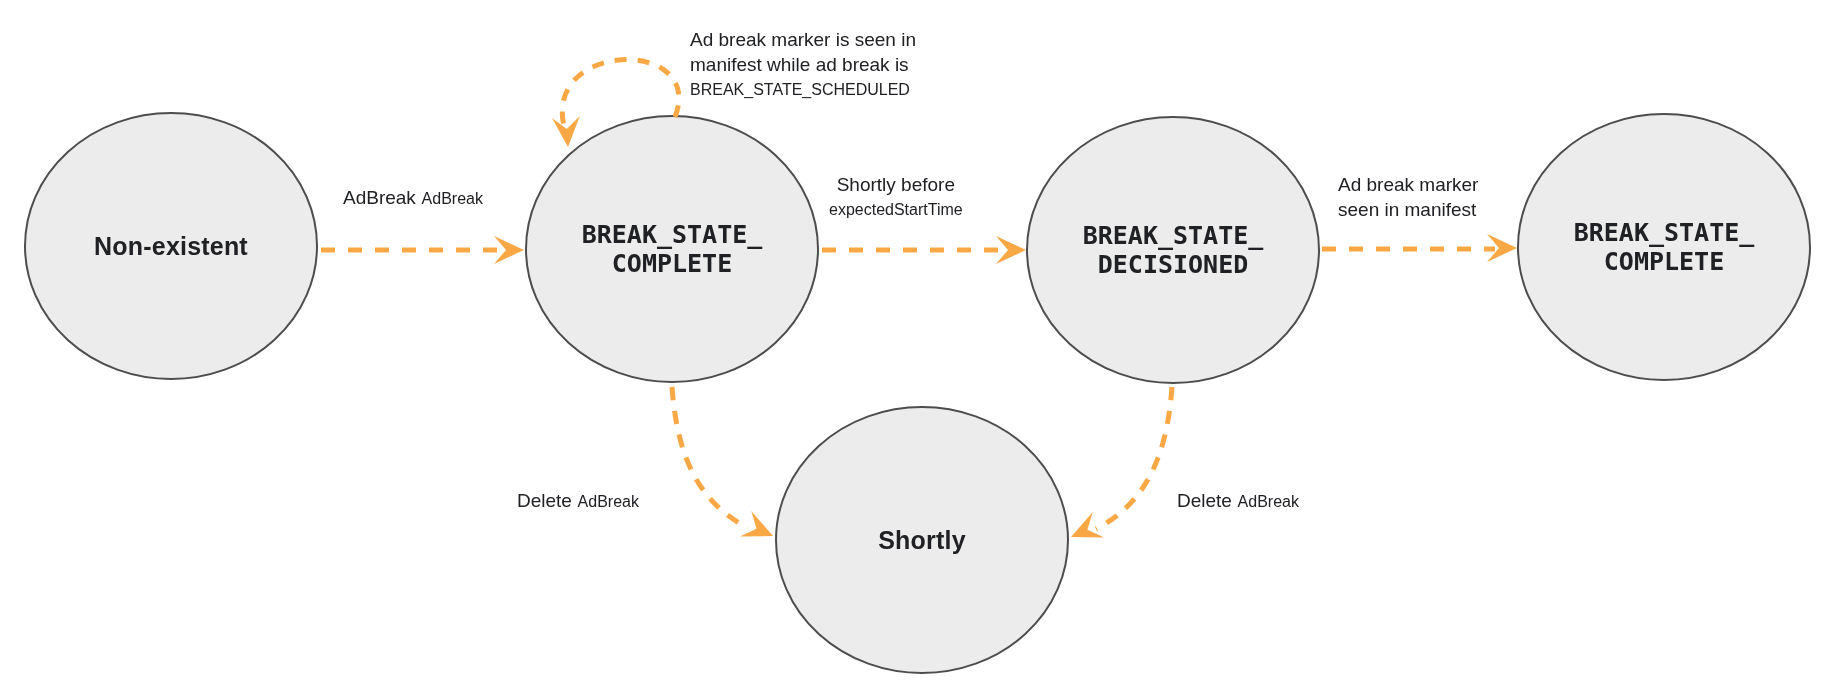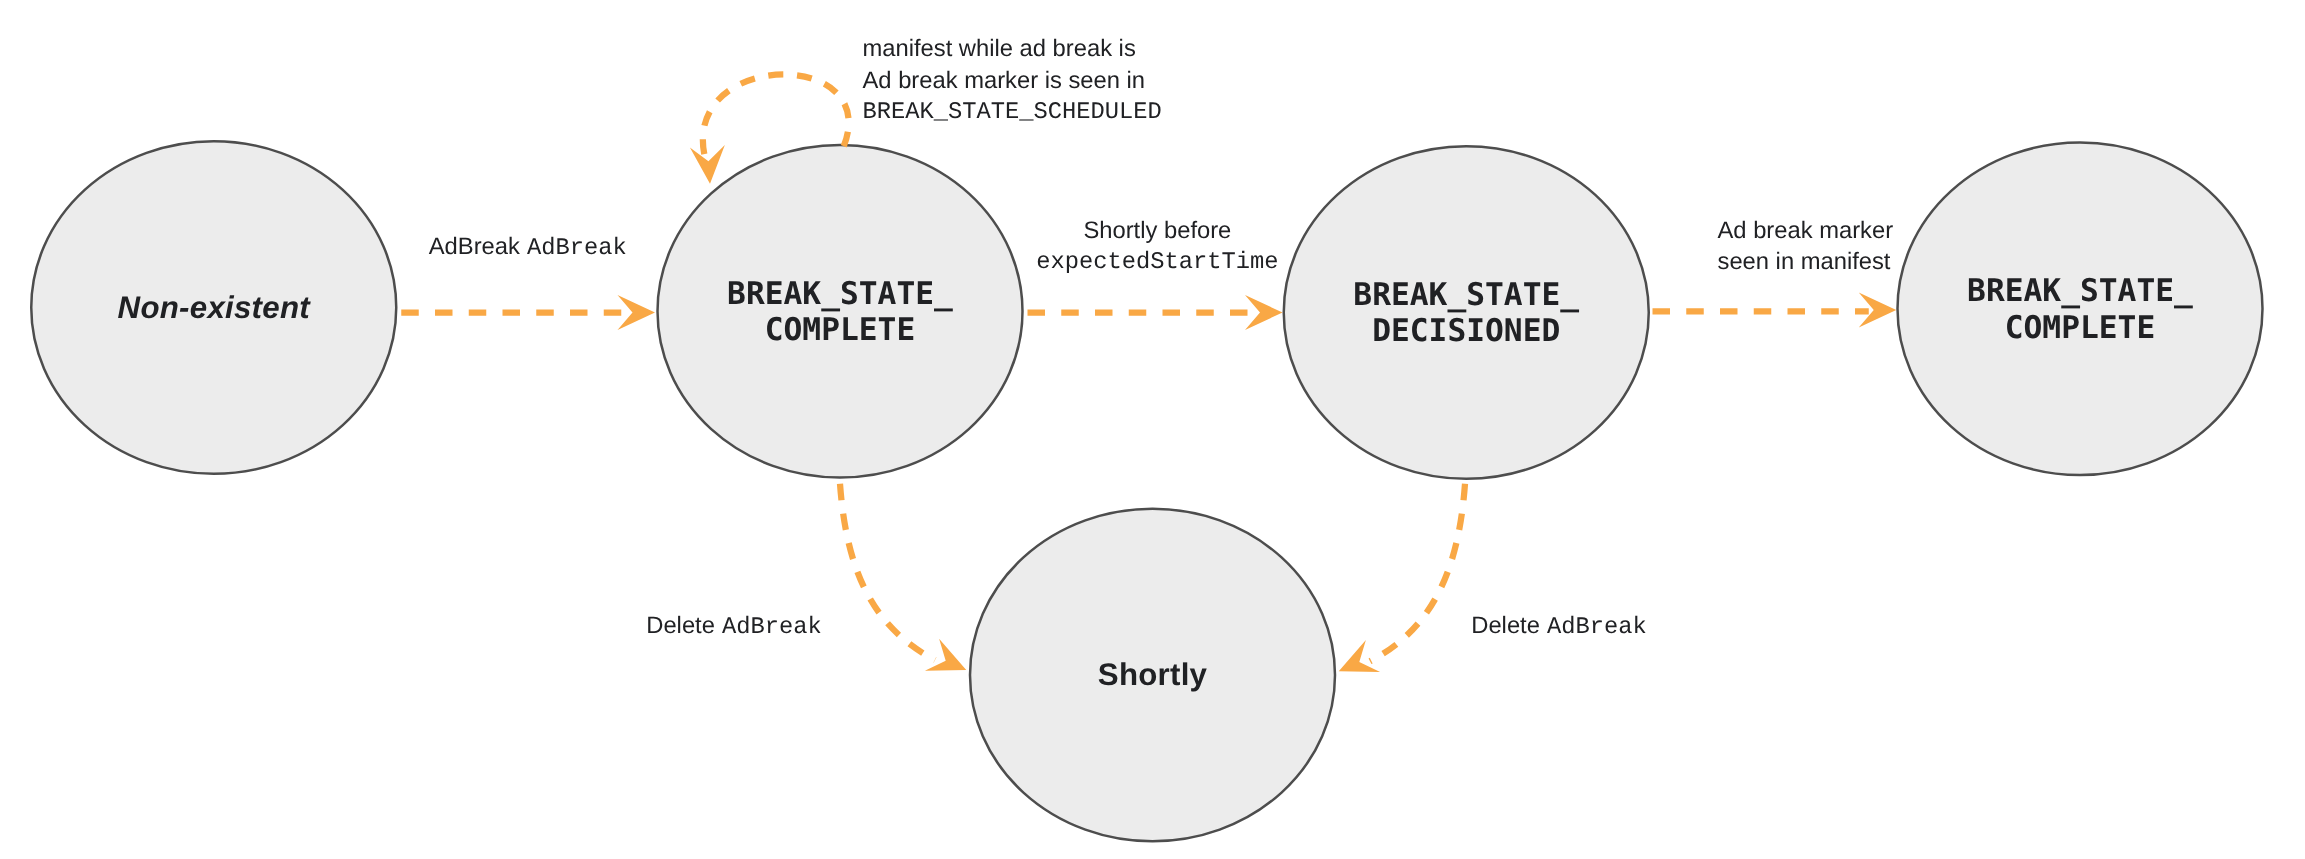--- a/index.html
+++ b/index.html
@@ -42,22 +42,22 @@
     font-size: 25px;
     line-height: 29px;
     transform: translate(-50%, -50%);
     text-align: center;
   }
   .edge-label {
     font-size: 19px;
     line-height: 25px;
   }
   .mono {
-    font-family: Liberation Mono, monospace;
-    font-size: 19px;
+    font-family: Liberation Sans, sans-serif;
+    font-size: 16px;
   }
   .word-gap {
     margin-right: 0.3em;
   }
 </style>
 </head>
 <body>
 
 <div class="canvas">
 
@@ -81,21 +81,21 @@
     <path d="M 1322 249 H 1495" fill="none" stroke-width="5" stroke-dasharray="14 13" stroke="#F9A845"></path>
     <polygon points="0,0 -30,-14 -18,0 -30,14" transform="translate(1517,248)" fill="#F9A845"></polygon>
 
     <path d="M 672 387 C 677 456, 698 502, 748 528" fill="none" stroke-width="5" stroke-dasharray="13 11" stroke="#F9A845"></path>
     <polygon points="0,0 -30,-14 -18,0 -30,14" transform="translate(773,536) rotate(24)" fill="#F9A845"></polygon>
 
     <path d="M 1172 387 C 1167 456, 1146 503, 1096 529" fill="none" stroke-width="5" stroke-dasharray="13 11" stroke="#F9A845"></path>
     <polygon points="0,0 -30,-14 -18,0 -30,14" transform="translate(1071,537) rotate(156)" fill="#F9A845"></polygon>
   </svg>
 
-  <div class="label state-name" style="left:171px; top:246px;font-style:italic;">Non-existent</div>
+  <div class="label state-name" style="left:171px; top:246px;">Non-existent</div>
 
   <div class="label state-code" style="left:672px; top:249px;">
     <div>BREAK_STATE_</div>
     <div>COMPLETE</div>
   </div>
 
   <div class="label state-code" style="left:1173px; top:250px;">
     <div>BREAK_STATE_</div>
     <div>DECISIONED</div>
   </div>
@@ -105,31 +105,31 @@
     <div>COMPLETE</div>
   </div>
 
   <div class="label state-name" style="left:922px; top:540px;">Shortly</div>
 
   <div class="label edge-label" style="left:343px; top:185px;">
     <span class="word-gap">AdBreak</span><span class="mono">AdBreak</span>
   </div>
 
   <div class="label edge-label" style="left:690px; top:27px;">
+    <div>Ad break marker is seen in</div>
     <div>manifest while ad break is</div>
-    <div>Ad break marker is seen in</div>
     <div class="mono">BREAK_STATE_SCHEDULED</div>
   </div>
 
   <div class="label edge-label" style="left:829px; top:172px;text-align:center;">
     <div>Shortly before</div>
     <div class="mono">expectedStartTime</div>
   </div>
 
-  <div class="label edge-label" style="left:1338px; top:172px;margin-left:36px;">
+  <div class="label edge-label" style="left:1338px; top:172px;">
     <div>Ad break marker</div>
     <div>seen in manifest</div>
   </div>
 
   <div class="label edge-label" style="left:517px; top:488px;">
     <span class="word-gap">Delete</span><span class="mono">AdBreak</span>
   </div>
 
   <div class="label edge-label" style="left:1177px; top:488px;">
     <span class="word-gap">Delete</span><span class="mono">AdBreak</span>

